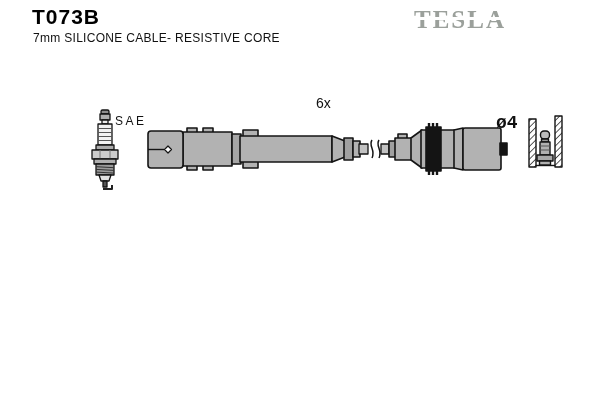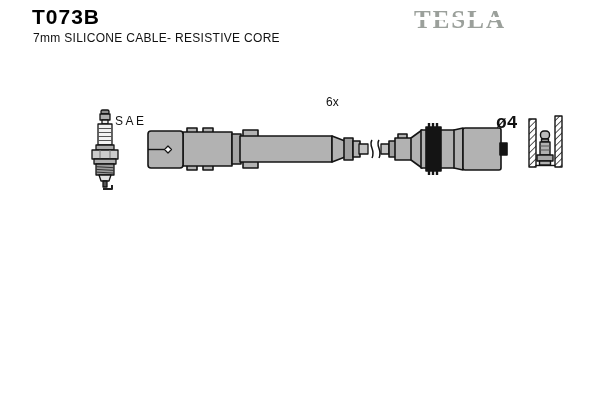--- a/index.html
+++ b/index.html
@@ -24,22 +24,22 @@
   }
   .logo-stripe {
     position:absolute; left:-2px; right:-1px; top:10px; height:2.6px;
     background:#ffffff;
   }
   .label-sae {
     position:absolute; left:95px; top:114px;
     font-size:12px; letter-spacing:2.5px; color:#111;
   }
   .label-qty {
-    position:absolute; left:306px; top:95px;
-    font-size:12px; color:#111;
+    position:absolute; left:296px; top:95px;
+    font-size:14px; color:#111;
   }
   .label-dia {
     position:absolute; left:476px; top:113px;
     font-size:18px; font-weight:bold; color:#111;
     font-family:Liberation Mono, monospace;
   }
   .drawing { position:absolute; }
   .svg-sparkplug { left:62px; top:108px; }
   .svg-cable    { left:125px; top:120px; }
   .svg-boot     { left:505px; top:112px; }

